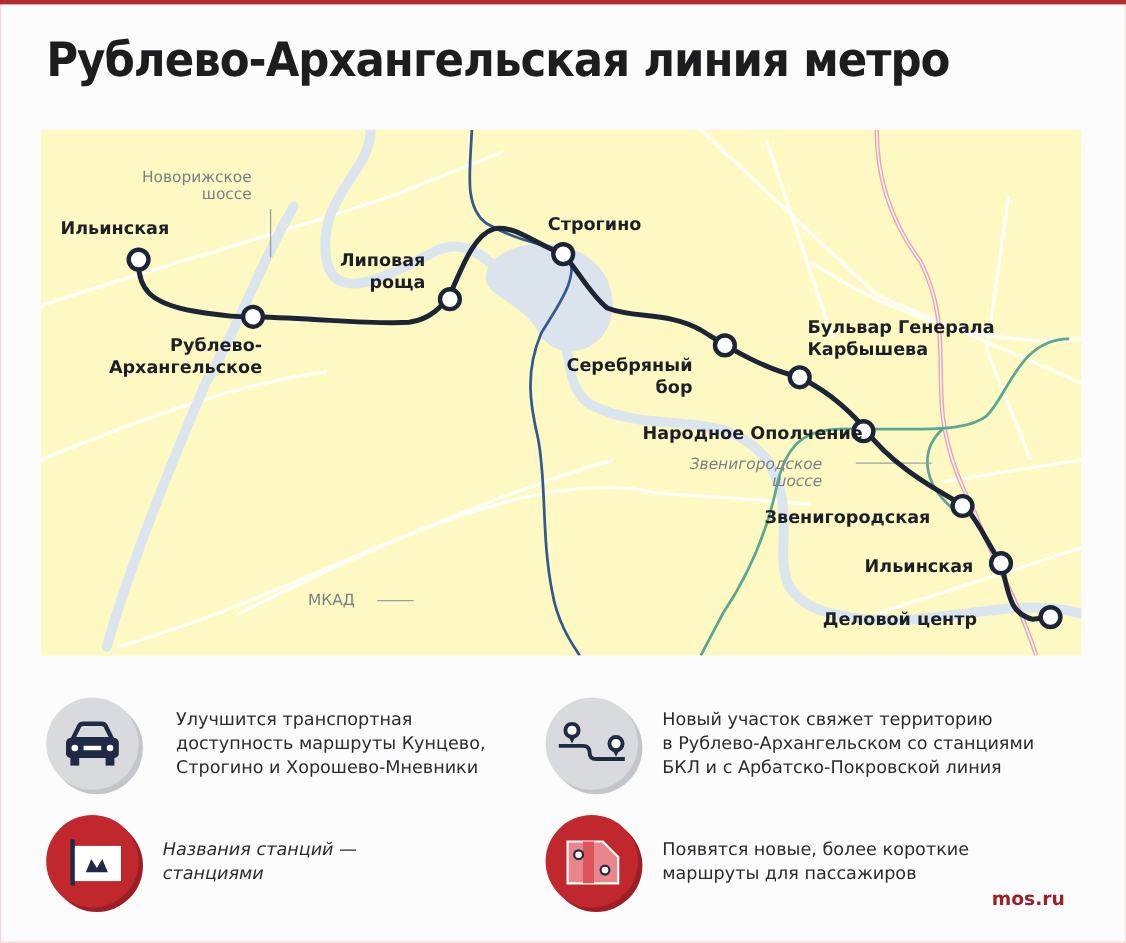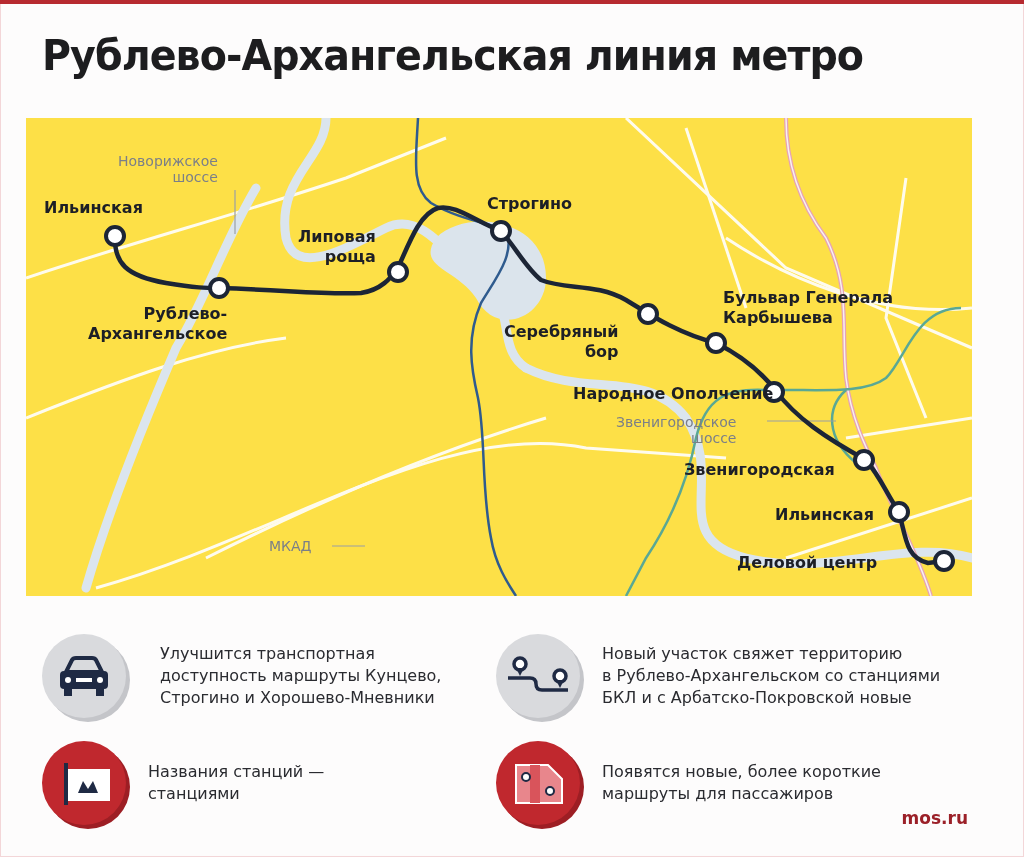--- a/index.html
+++ b/index.html
@@ -1,20 +1,20 @@
 <!DOCTYPE html>
 <html><head>
 <meta charset="utf-8">
 <style>
   html,body{margin:0;padding:0;}
   body{width:1024px;height:857px;background:#fdfcfc;position:relative;overflow:hidden;font-family:"DejaVu Sans","Liberation Sans",sans-serif;color:#1c1c22;}
   .frame{position:absolute;left:0;top:0;width:1022px;height:855px;border:1px solid #f3d6d8;}
   .topbar{position:absolute;left:0;top:0;width:1024px;height:4px;background:#b72a30;}
   .title{position:absolute;left:42px;top:30px;font-size:43px;font-weight:bold;letter-spacing:-1px;color:#1d1d1f;white-space:nowrap;transform:scaleX(0.92);transform-origin:left top;}
-  .map{position:absolute;left:26px;top:118px;width:946px;height:478px;background:#fde047;}
+  .map{position:absolute;left:37px;top:118px;width:946px;height:478px;background:#fef9c3;}
   .map svg{position:absolute;left:0;top:0;}
   .st-label{position:absolute;font-size:16px;font-weight:bold;color:#1d1f26;line-height:20px;white-space:nowrap;}
   .st-label.r{text-align:right;}
   .road-label{position:absolute;font-size:14px;color:#7b7f88;line-height:16px;white-space:nowrap;text-align:right;}
   .info{position:absolute;display:flex;align-items:center;}
   .info .ic{width:84px;height:84px;border-radius:50%;flex:0 0 84px;position:relative;}
   .ic.grey{background:#d9dadd;box-shadow:4px 4px 0 #c4c5c9;}
   .ic.red{background:#c0282e;box-shadow:4px 4px 0 #9d1e24;}
   .ic svg{position:absolute;left:0;top:0;}
   .info .txt{margin-left:22px;font-size:16px;line-height:22px;color:#2a2b30;}
@@ -81,21 +81,21 @@
       <circle cx="838" cy="342" r="9"></circle>
       <circle cx="873" cy="394" r="9"></circle>
       <circle cx="918" cy="443" r="9"></circle>
     </g>
   </svg>
 
   <div class="road-label" style="left:92px;top:35px;">
     <div>Новорижское</div>
     <div>шоссе</div>
   </div>
-  <div class="road-label" style="left:590px;top:296px;">
+  <div class="road-label" style="left:590px;top:296px;font-style:italic;">
     <div>Звенигородское</div>
     <div>шоссе</div>
   </div>
   <div class="road-label" style="left:243px;top:420px;">МКАД</div>
 
   <div class="st-label" style="left:18px;top:80px;">
     <div>Ильинская</div>
   </div>
   <div class="st-label r" style="left:62px;top:186px;">
     <div>Рублево-</div>
@@ -155,25 +155,25 @@
       <path d="M12 44 L34 44 Q40 44 40 50 Q40 56 46 56 L72 56" fill="none" stroke="#1f2a44" stroke-width="3.5"></path>
       <circle cx="24" cy="30" r="6" fill="#fff" stroke="#1f2a44" stroke-width="3.5"></circle>
       <path d="M20 34 L24 42 L28 34" fill="#1f2a44"></path>
       <circle cx="64" cy="42" r="6" fill="#fff" stroke="#1f2a44" stroke-width="3.5"></circle>
       <path d="M60 46 L64 54 L68 46" fill="#1f2a44"></path>
     </svg>
   </div>
   <div class="txt">
     <div>Новый участок свяжет территорию</div>
     <div>в Рублево-Архангельском со станциями</div>
-    <div>БКЛ и с Арбатско-Покровской новые</div>
-  </div>
-</div>
-
-<div class="info" style="left:42px;top:741px;">
+    <div>БКЛ и с Арбатско-Покровской линия</div>
+  </div>
+</div>
+
+<div class="info" style="left:42px;top:741px;font-style:italic;">
   <div class="ic red">
     <svg width="84" height="84" viewBox="0 0 84 84">
       <rect x="24" y="28" width="44" height="32" fill="#fff"></rect>
       <rect x="22" y="22" width="4" height="42" fill="#1f2a44"></rect>
       <path d="M36 52 L41 40 L46 48 L51 40 L56 52 Z" fill="#1f2a44"></path>
     </svg>
   </div>
   <div class="txt">
     <div>Названия станций —</div>
     <div>станциями</div>

